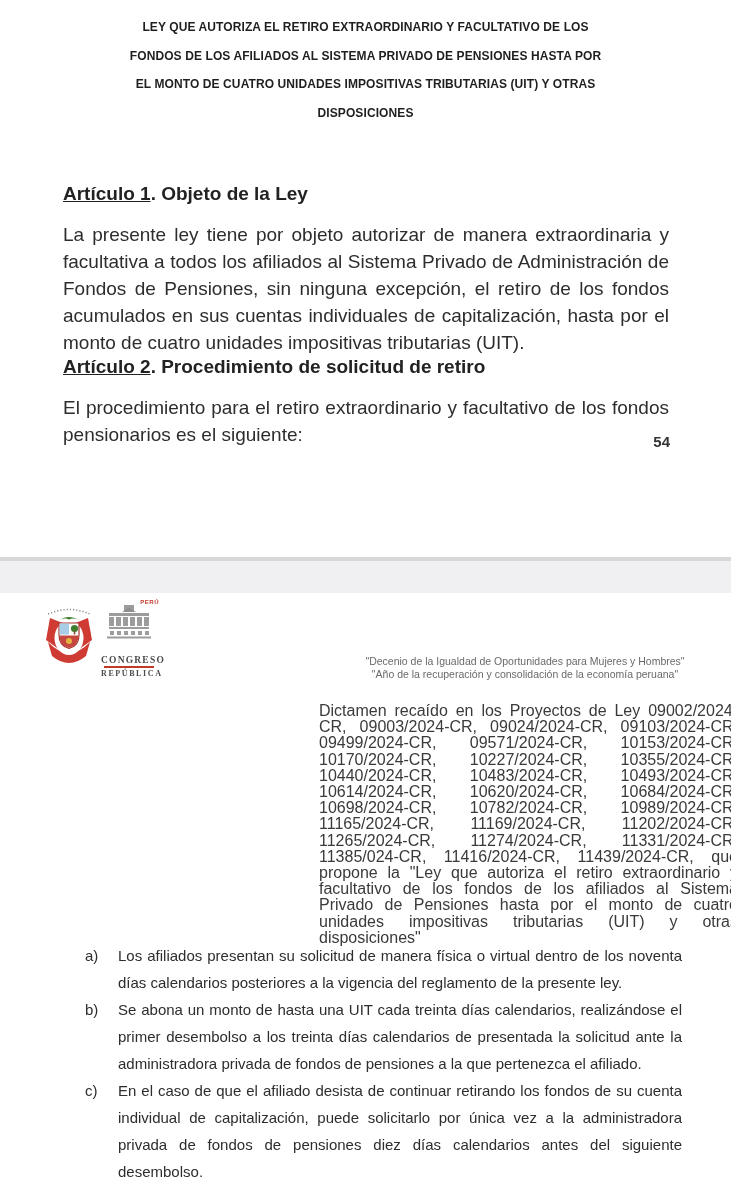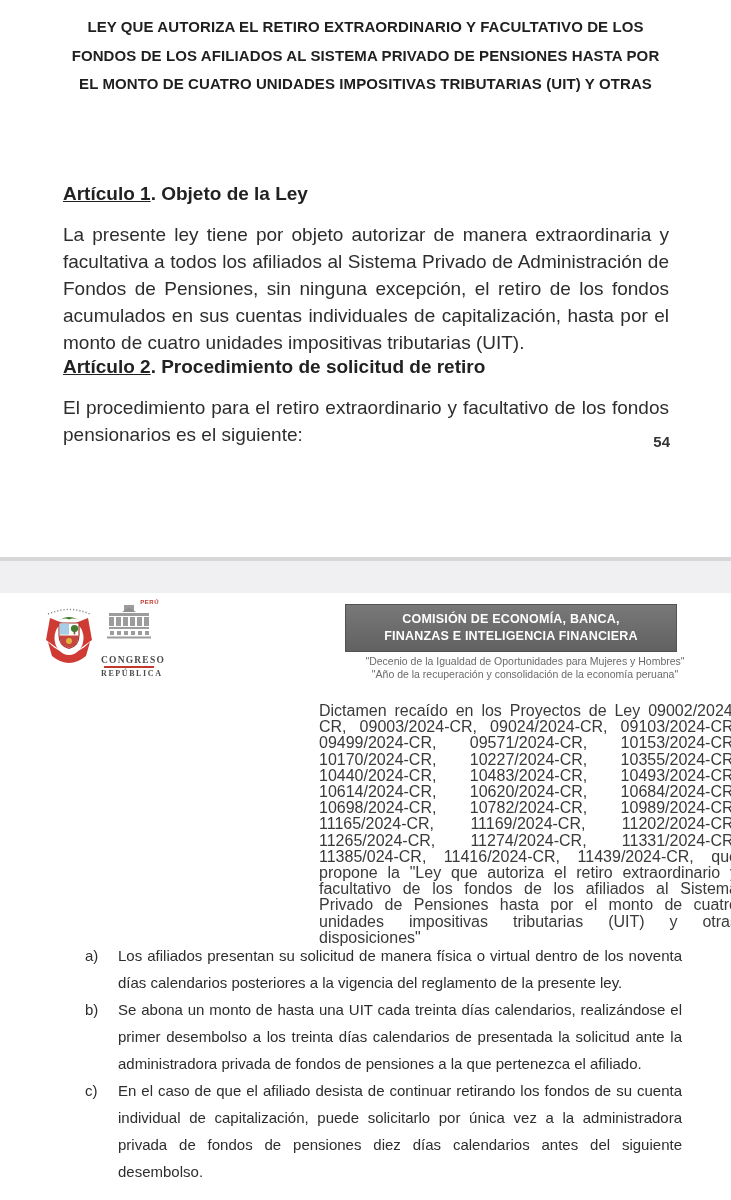--- a/index.html
+++ b/index.html
@@ -14,21 +14,21 @@
 
   
   .band{
     position:absolute;left:0;right:0;top:557px;height:36px;
     background:#f0f0f2;border-top:4px solid #d7d7da;box-sizing:border-box;
   }
 
   
   .law-title{
     position:absolute;top:13px;left:30px;right:30px;
-    text-align:center;font-weight:700;font-size:15px;line-height:28.5px;
+    text-align:center;font-weight:700;font-size:12px;line-height:28.5px;
     color:#1f1f1f;letter-spacing:.1px;
   }
   .art-heading{
     position:absolute;left:63px;font-weight:700;font-size:19px;color:#222;
     white-space:nowrap;
   }
   .art-heading .underline{text-decoration:underline;}
   .heading-art1{top:183px;}
   .heading-art2{top:356px;}
   .body-par{
@@ -88,20 +88,21 @@
 <body>
 
 <div class="viewport">
 
   <section class="page page1">
 
     <div class="law-title">
       <div>LEY QUE AUTORIZA EL RETIRO EXTRAORDINARIO Y FACULTATIVO DE LOS</div>
       <div>FONDOS DE LOS AFILIADOS AL SISTEMA PRIVADO DE PENSIONES HASTA POR</div>
       <div>EL MONTO DE CUATRO UNIDADES IMPOSITIVAS TRIBUTARIAS (UIT) Y OTRAS</div>
+      <div>DISPOSICIONES</div>
     </div>
 
     <div class="art-heading heading-art1">
       <span class="underline">Artículo 1</span><span>. Objeto de la Ley</span>
     </div>
 
     <p class="body-par par1">La presente ley tiene por objeto autorizar de manera extraordinaria y facultativa a todos los afiliados al Sistema Privado de Administración de Fondos de Pensiones, sin ninguna excepción, el retiro de los fondos acumulados en sus cuentas individuales de capitalización, hasta por el monto de cuatro unidades impositivas tributarias (UIT).</p>
 
     <div class="art-heading heading-art2">
       <span class="underline">Artículo 2</span><span>. Procedimiento de solicitud de retiro</span>
@@ -158,24 +159,20 @@
           <rect x="33" y="26" width="4" height="4"></rect>
             <rect x="40" y="26" width="4" height="4"></rect>
         </g>
         <rect x="2" y="31.5" width="44" height="2" fill="#9c9c9c"></rect>
       </svg>
       <div class="congress-name">CONGRESO</div>
       <div class="congress-rule"></div>
       <div class="congress-rep">REPÚBLICA</div>
     </div>
 
-    <div class="commission-box">
-      <div>COMISIÓN DE ECONOMÍA, BANCA,</div>
-      <div>FINANZAS E INTELIGENCIA FINANCIERA</div>
-    </div>
 
     <div class="quotes">
       <div>"Decenio de la Igualdad de Oportunidades para Mujeres y Hombres"</div>
       <div>"Año de la recuperación y consolidación de la economía peruana"</div>
     </div>
 
     <p class="dictamen">Dictamen recaído en los Proyectos de Ley 09002/2024-CR, 09003/2024-CR, 09024/2024-CR, 09103/2024-CR, 09499/2024-CR, 09571/2024-CR, 10153/2024-CR, 10170/2024-CR, 10227/2024-CR, 10355/2024-CR, 10440/2024-CR, 10483/2024-CR, 10493/2024-CR, 10614/2024-CR, 10620/2024-CR, 10684/2024-CR, 10698/2024-CR, 10782/2024-CR, 10989/2024-CR, 11165/2024-CR, 11169/2024-CR, 11202/2024-CR, 11265/2024-CR, 11274/2024-CR, 11331/2024-CR, 11385/024-CR, 11416/2024-CR, 11439/2024-CR, que propone la "Ley que autoriza el retiro extraordinario y facultativo de los fondos de los afiliados al Sistema Privado de Pensiones hasta por el monto de cuatro unidades impositivas tributarias (UIT) y otras disposiciones"</p>
 
     <ol class="withdraw-list">
       <li>

